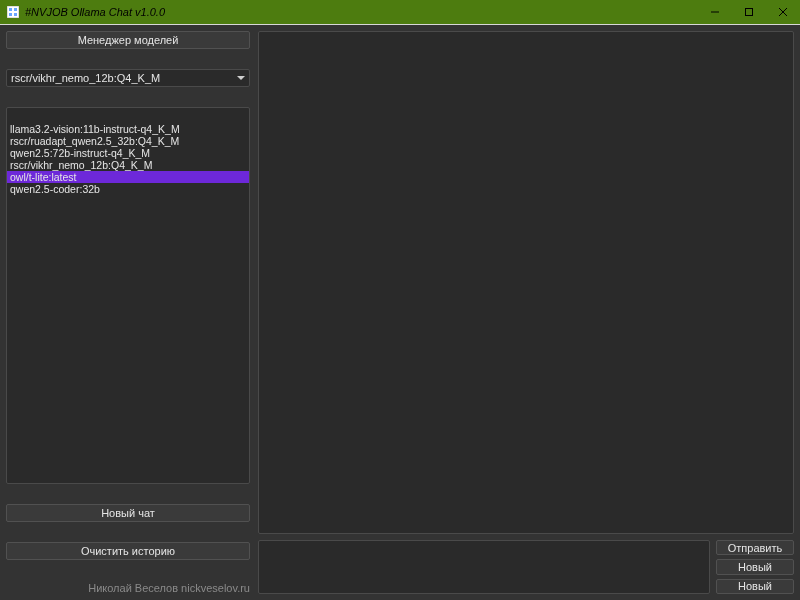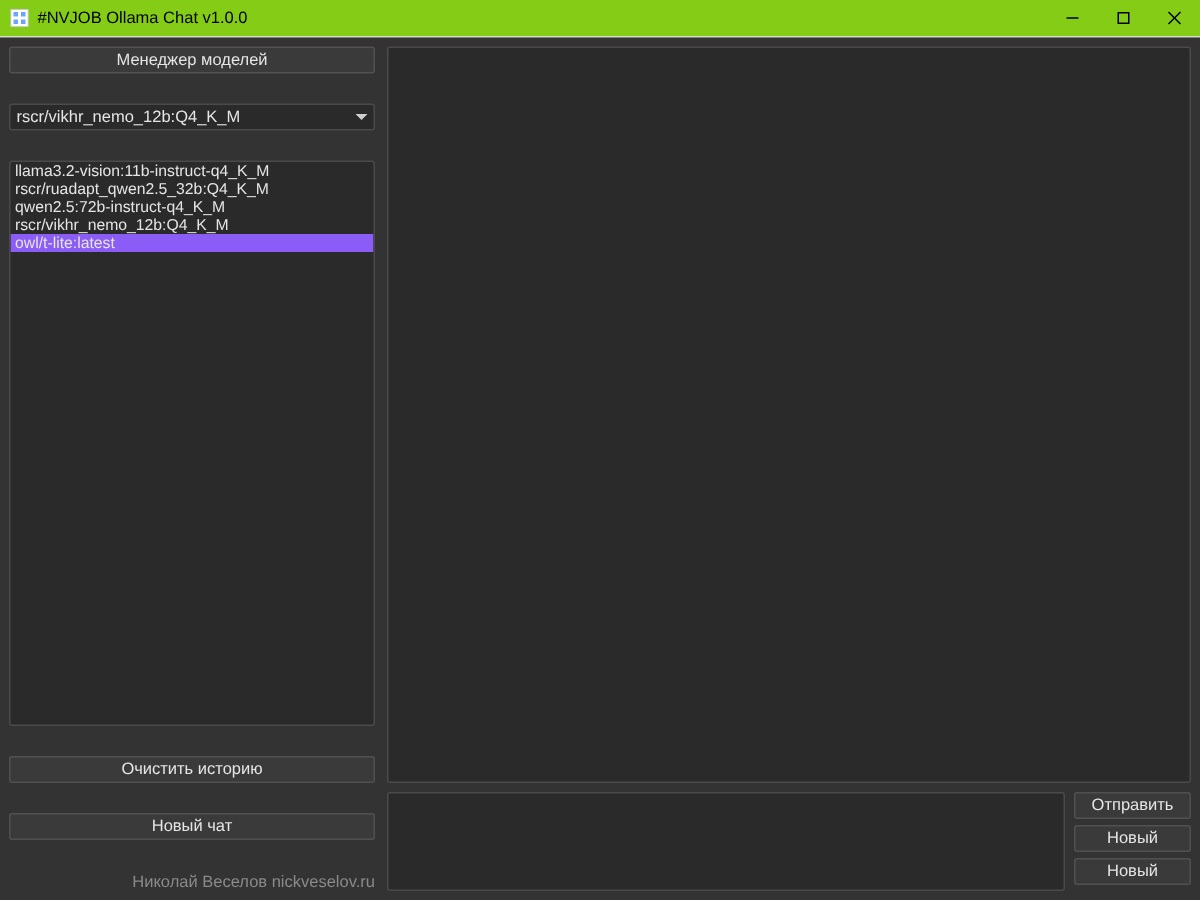--- a/index.html
+++ b/index.html
@@ -16,26 +16,27 @@
     height: 600px;
     display: flex;
     flex-direction: column;
     background: #ffffff;
     box-sizing: border-box;
   }
 
   
   .titlebar {
     height: 24px;
-    background: #84cc16;
+    background: #4d7c0f;
     display: flex;
     align-items: center;
     border-bottom: 1px solid #d8d8d8;
     font-size: 11px;
     color: #000;
+    font-style: italic;
   }
   .titlebar .app-icon {
     width: 14px;
     height: 14px;
     margin: 0 5px 0 6px;
     display: flex;
     align-items: center;
     justify-content: center;
   }
   .titlebar .title-text {
@@ -117,30 +118,31 @@
     background: #2a2a2a;
     border: 1px solid #4a4a4a;
     border-radius: 2px;
     box-sizing: border-box;
     overflow: hidden;
   }
   .list-inner {
     color: #e5e5e5;
     font-size: 10.5px;
     line-height: 12px;
+    margin-top: 15px;
   }
   .list-item {
     padding: 0 3px;
     height: 12px;
     white-space: nowrap;
     overflow: hidden;
     cursor: pointer;
   }
   .list-item.selected {
-    background: #8b5cf6;
+    background: #6d28d9;
   }
 
   .footer-text {
     text-align: right;
     color: #8a8a8a;
     font-size: 11px;
     padding: 2px 0 0 0;
   }
 
   
@@ -153,21 +155,21 @@
   }
   .chat-display {
     flex: 1;
     background: #2a2a2a;
     border: 1px solid #4a4a4a;
     border-radius: 2px;
     box-sizing: border-box;
     min-height: 0;
   }
   .bottom-row {
-    height: 66px;
+    height: 54px;
     display: flex;
     gap: 6px;
   }
   .chat-input {
     flex: 1;
     background: #2a2a2a;
     border: 1px solid #4a4a4a;
     border-radius: 2px;
     box-sizing: border-box;
   }
@@ -226,27 +228,28 @@
         <span>rscr/vikhr_nemo_12b:Q4_K_M</span>
         <span class="arrow"></span>
       </div>
       <div class="listbox">
         <div class="list-inner" id="model-list">
             <div class="list-item">llama3.2-vision:11b-instruct-q4_K_M</div>
             <div class="list-item">rscr/ruadapt_qwen2.5_32b:Q4_K_M</div>
             <div class="list-item">qwen2.5:72b-instruct-q4_K_M</div>
             <div class="list-item">rscr/vikhr_nemo_12b:Q4_K_M</div>
             <div class="list-item selected">owl/t-lite:latest</div>
-          </div>
+            <div class="list-item">qwen2.5-coder:32b</div>
+          </div>
+      </div>
+      <div class="btn">
+        <span>Новый чат</span>
       </div>
       <div class="btn">
         <span>Очистить историю</span>
-      </div>
-      <div class="btn">
-        <span>Новый чат</span>
       </div>
       <div class="footer-text">Николай Веселов nickveselov.ru</div>
     </div>
 
     <div class="right">
       <div class="chat-display"></div>
       <div class="bottom-row">
         <div class="chat-input"></div>
         <div class="right-buttons">
           <div class="btn">

